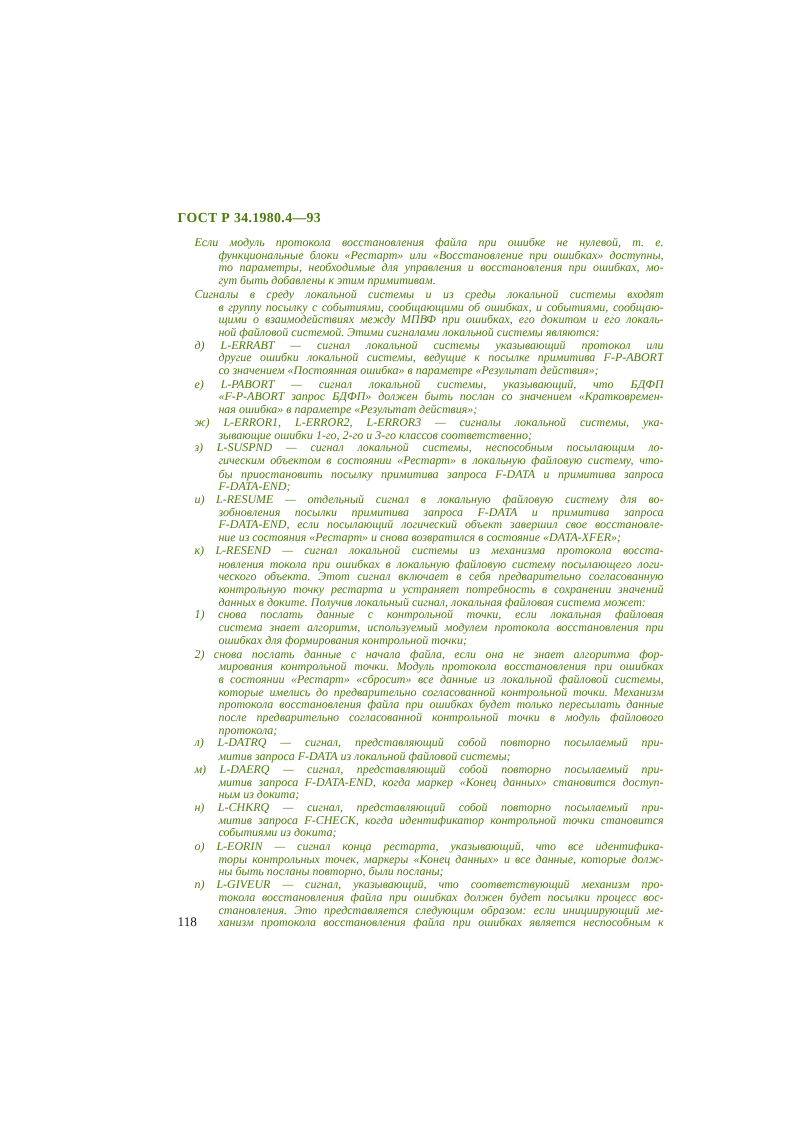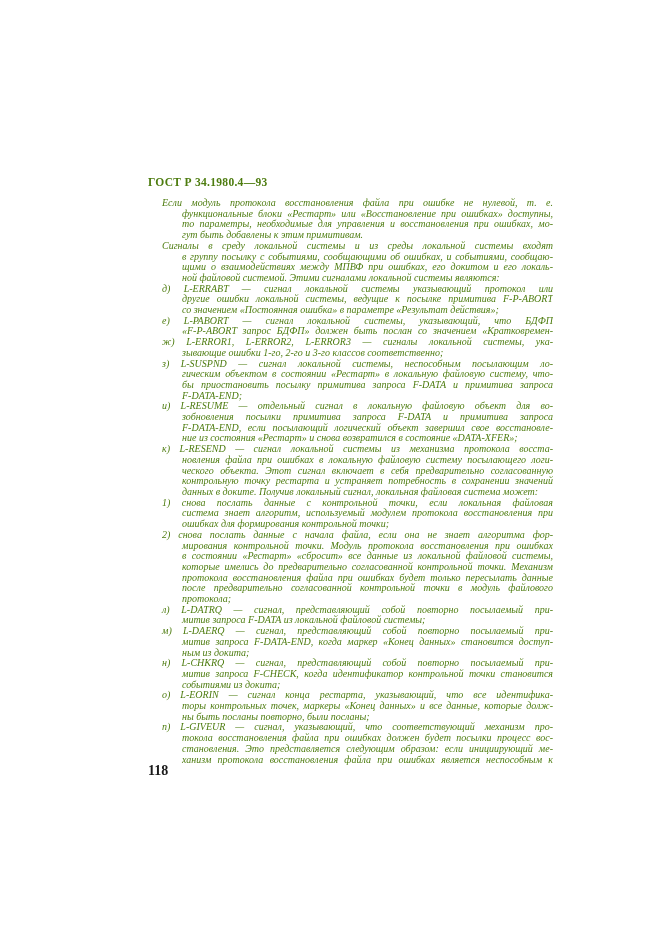--- a/index.html
+++ b/index.html
@@ -3,21 +3,21 @@
 <meta charset="utf-8">
 <style>
   html, body { margin:0; padding:0; background:#ffffff; }
   body { width:661px; height:935px; position:relative; overflow:hidden; }
   .page { position:absolute; left:148px; top:176px; width:405px; color:#4d7c0f;
           font-family:"Liberation Serif", "DejaVu Serif", serif; }
   .hdr { font-family:"Liberation Serif", serif; font-weight:bold; font-size:11.5px; letter-spacing:0.3px; height:14px; margin-bottom:8px; }
   .body { font-size:10px; line-height:10.7px; text-align:justify;font-style:italic; }
   .line { display:block; text-align:justify; text-align-last:justify; white-space:nowrap; overflow:hidden;padding-left:34px; }
   .line.last { text-align-last:left; }
-  .pnum { position:absolute; left:148px; top:763px; font-family:"Liberation Serif", serif; font-size:14px; font-weight:bold; color:#1a1a1a; }
+  .pnum { position:absolute; left:148px; top:763px; font-family:"Liberation Serif", serif; font-size:11px; font-weight:normal; color:#1a1a1a; }
   .ind { padding-left:14px; }
 </style>
 </head>
 <body>
 
 <div class="page">
   <div class="hdr">ГОСТ Р 34.1980.4—93</div>
   <div class="body" id="body">
       <div class="para">
         <span class="line ind">Если модуль протокола восстановления файла при ошибке не нулевой, т. е.</span>
@@ -32,40 +32,41 @@
         <span class="line last">ной файловой системой. Этими сигналами локальной системы являются:</span>
       </div>
       <div class="para">
         <span class="line ind">д) L-ERRABT — сигнал локальной системы указывающий протокол или</span>
         <span class="line">другие ошибки локальной системы, ведущие к посылке примитива F-P-ABORT</span>
         <span class="line last">со значением «Постоянная ошибка» в параметре «Результат действия»;</span>
       </div>
       <div class="para">
         <span class="line ind">е) L-PABORT — сигнал локальной системы, указывающий, что БДФП</span>
         <span class="line">«F-P-ABORT запрос БДФП» должен быть послан со значением «Кратковремен-</span>
+        <span class="line last">ная ошибка» в параметре «Результат действия»;</span>
       </div>
       <div class="para">
         <span class="line ind">ж) L-ERROR1, L-ERROR2, L-ERROR3 — сигналы локальной системы, ука-</span>
         <span class="line last">зывающие ошибки 1-го, 2-го и 3-го классов соответственно;</span>
       </div>
       <div class="para">
         <span class="line ind">з) L-SUSPND — сигнал локальной системы, неспособным посылающим ло-</span>
         <span class="line">гическим объектом в состоянии «Рестарт» в локальную файловую систему, что-</span>
         <span class="line">бы приостановить посылку примитива запроса F-DATA и примитива запроса</span>
         <span class="line last">F-DATA-END;</span>
       </div>
       <div class="para">
-        <span class="line ind">и) L-RESUME — отдельный сигнал в локальную файловую объект для во-</span>
+        <span class="line ind">и) L-RESUME — отдельный сигнал в локальную файловую систему для во-</span>
         <span class="line">зобновления посылки примитива запроса F-DATA и примитива запроса</span>
         <span class="line">F-DATA-END, если посылающий логический объект завершил свое восстановле-</span>
         <span class="line last">ние из состояния «Рестарт» и снова возвратился в состояние «DATA-XFER»;</span>
       </div>
       <div class="para">
         <span class="line ind">к) L-RESEND — сигнал локальной системы из механизма протокола восста-</span>
-        <span class="line">новления файла при ошибках в локальную файловую систему посылающего логи-</span>
+        <span class="line">новления токола при ошибках в локальную файловую систему посылающего логи-</span>
         <span class="line">ческого объекта. Этот сигнал включает в себя предварительно согласованную</span>
         <span class="line">контрольную точку рестарта и устраняет потребность в сохранении значений</span>
         <span class="line last">данных в доките. Получив локальный сигнал, локальная файловая система может:</span>
       </div>
       <div class="para">
         <span class="line ind">1) снова послать данные с контрольной точки, если локальная файловая</span>
         <span class="line">система знает алгоритм, используемый модулем протокола восстановления при</span>
         <span class="line last">ошибках для формирования контрольной точки;</span>
       </div>
       <div class="para">

